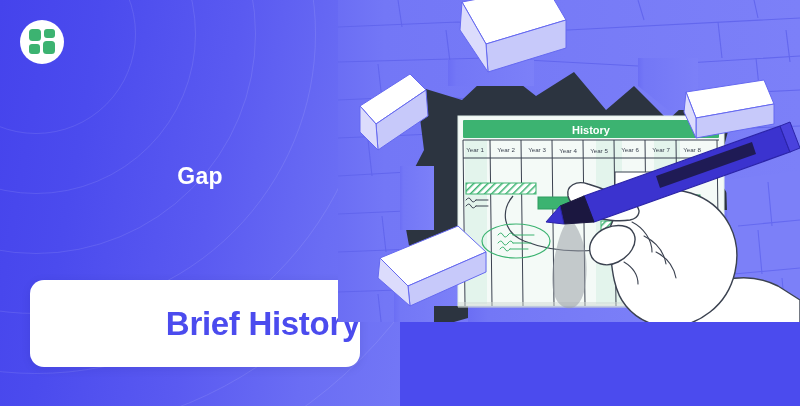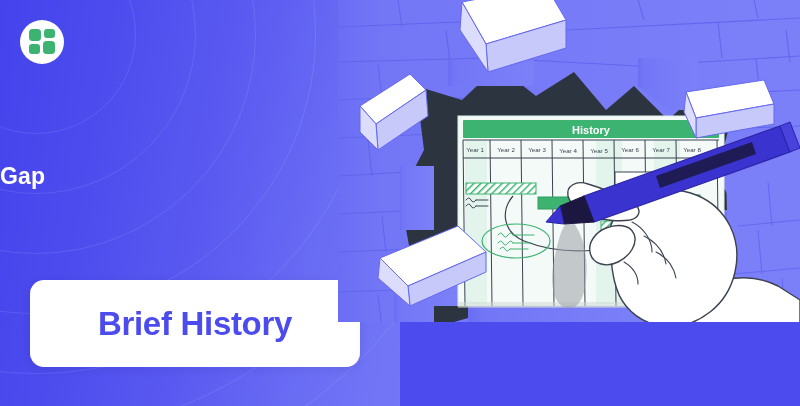--- a/index.html
+++ b/index.html
@@ -25,28 +25,28 @@
     border-radius:50%; background:#ffffff;
   }
   #logo i{ position:absolute; background:#3cb371; display:block; }
   .lg-tl{ left:9px;  top:9px;   width:12px; height:12px; border-radius:3.5px; }
   .lg-tr{ left:24px; top:9px;   width:11px; height:9px;  border-radius:3px; }
   .lg-bl{ left:9px;  top:24px;  width:11px; height:10px; border-radius:3px; }
   .lg-br{ left:23px; top:21px;  width:12px; height:13px; border-radius:3.5px; }
 
   #eyebrow{
     position:absolute; left:0; top:163px; width:400px;
-    color:#ffffff; font-size:23px; font-weight:bold;
+    text-align:center; color:#ffffff; font-size:23px; font-weight:bold;
     letter-spacing:.2px;
   }
 
   #title-card{
     position:absolute; left:30px; top:280px; width:330px; height:87px;
     background:#ffffff; border-radius:14px;
-    display:flex; align-items:center; justify-content:center;
+    display:flex; align-items:center; justify-content:flex-end;
     box-shadow:0 2px 10px rgba(20,20,80,.10);
   }
   #title-card .t{
     color:#4b4bee; font-size:33px; font-weight:bold; letter-spacing:-.3px;
   }
 
   
   #illus{
     position:absolute; left:338px; top:0; width:462px; height:322px; overflow:hidden;
   }

